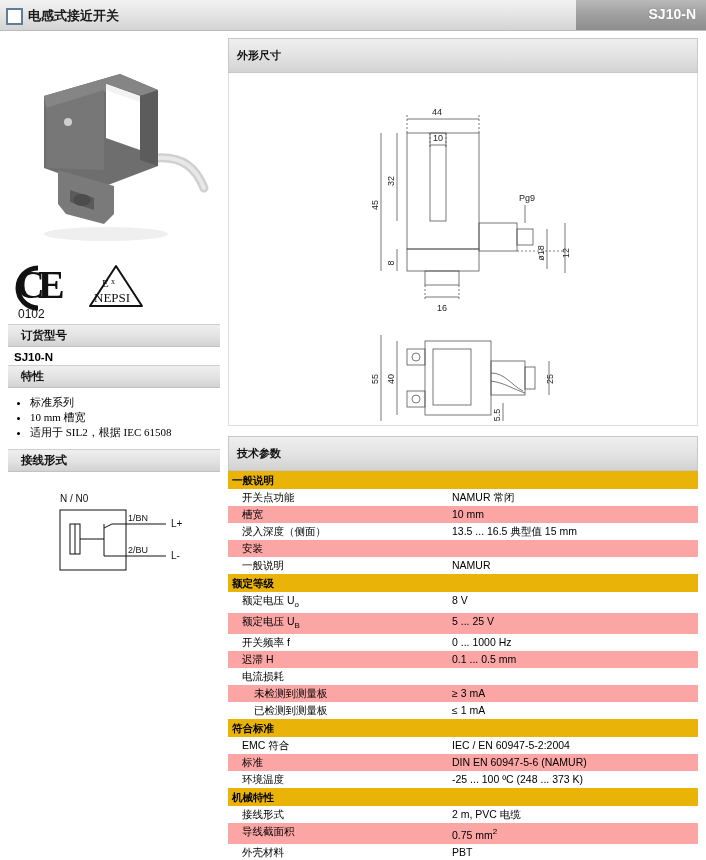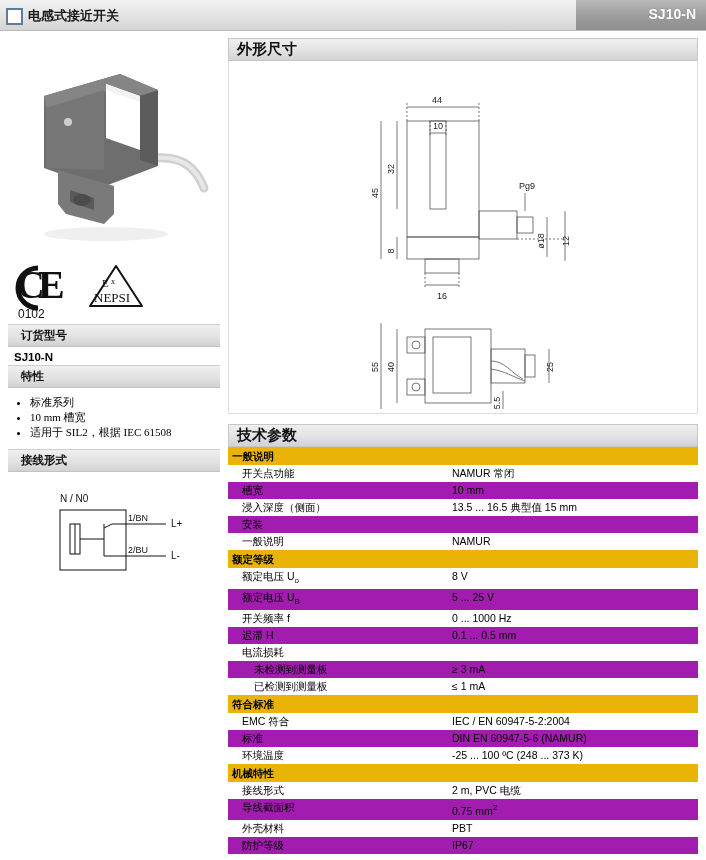--- a/index.html
+++ b/index.html
@@ -108,22 +108,22 @@
   
   .right-col {
     position: absolute;
     left: 228px; top: 38px;
     width: 470px;
   }
   .panel-bar {
     background: linear-gradient(to bottom, #efefef 0%, #e2e2e2 55%, #d2d2d2 100%);
     border: 1px solid #c7c7c7;
     font-weight: bold;
-    font-size: 15px;
-    padding: 1px 8px;
+    font-size: 11px;
+    padding: 9px 8px;
     color: #111;
   }
   .drawing-area {
     border: 1px solid #dddddd;
     border-top: none;
     height: 352px;
     background: #ffffff;
     position: relative;
   }
   .spec-panel {
@@ -137,21 +137,21 @@
   table.spec td {
     padding: 2px 4px;
     vertical-align: top;
     line-height: 13px;
   }
   table.spec tr.group td {
     font-weight: bold;
     background: #eab308;
     padding-top: 3px;
   }
-  table.spec tr.row-alt td { background: #a21caf; }
+  table.spec tr.row-alt td { background: #fca5a5; }
   table.spec td.k { width: 190px; padding-left: 14px; }
   table.spec td.k2 { width: 190px; padding-left: 26px; }
   table.spec td.v { width: auto; }
   sub { font-size: 8px; }
   sup { font-size: 8px; }
 </style>
 </head>
 <body>
 
 <div class="page-header">

